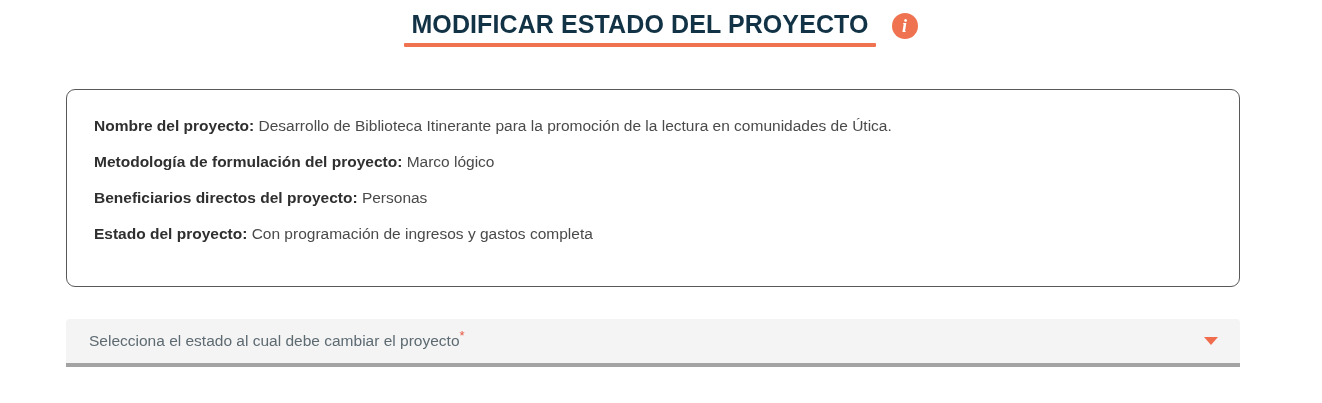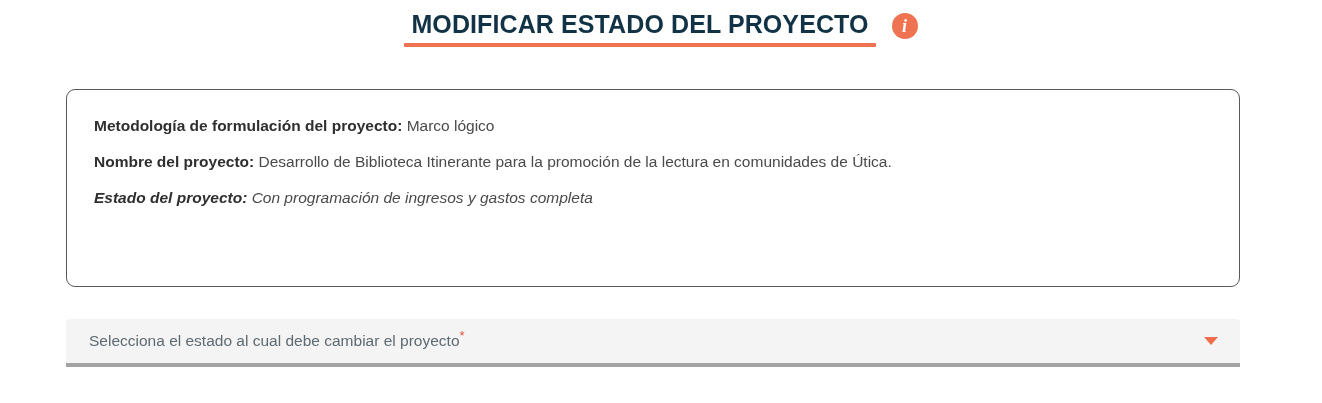--- a/index.html
+++ b/index.html
@@ -84,21 +84,21 @@
     background: #ffffff;
     padding: 26px 0 0 27px;
   }
   .info-row {
     font-size: 15.5px;
     color: #3d3d3d;
     line-height: 20px;
     margin-bottom: 16px;
     white-space: nowrap;
   }
-  .info-row:last-child { margin-bottom: 16px; font-style: italic; }
+  .info-row:last-child { margin-bottom: 16px; }
   .info-label {
     font-weight: bold;
     color: #2f2f2f;
   }
   .info-value {
     font-weight: normal;
     color: #4a4a4a;
   }
 
   
@@ -150,29 +150,33 @@
       <div class="page-title">MODIFICAR ESTADO DEL PROYECTO</div>
       <div class="title-underline"></div>
     </div>
     <div class="info-badge">i</div>
   </div>
 </div>
 
 <div class="info-card">
 
   <div class="info-row">
+    <span class="info-label">Nombre del proyecto:</span>
+    <span class="info-value">Desarrollo de Biblioteca Itinerante para la promoción de la lectura en comunidades de Útica.</span>
+  </div>
+
+  <div class="info-row">
     <span class="info-label">Metodología de formulación del proyecto:</span>
     <span class="info-value">Marco lógico</span>
   </div>
 
   <div class="info-row">
-    <span class="info-label">Nombre del proyecto:</span>
-    <span class="info-value">Desarrollo de Biblioteca Itinerante para la promoción de la lectura en comunidades de Útica.</span>
+    <span class="info-label">Beneficiarios directos del proyecto:</span>
+    <span class="info-value">Personas</span>
   </div>
-
 
   <div class="info-row">
     <span class="info-label">Estado del proyecto:</span>
     <span class="info-value">Con programación de ingresos y gastos completa</span>
   </div>
 
 </div>
 
 <div class="select-field">
   <span class="select-placeholder"><span>Selecciona el estado al cual debe cambiar el proyecto</span><span class="required-star">*</span></span>

